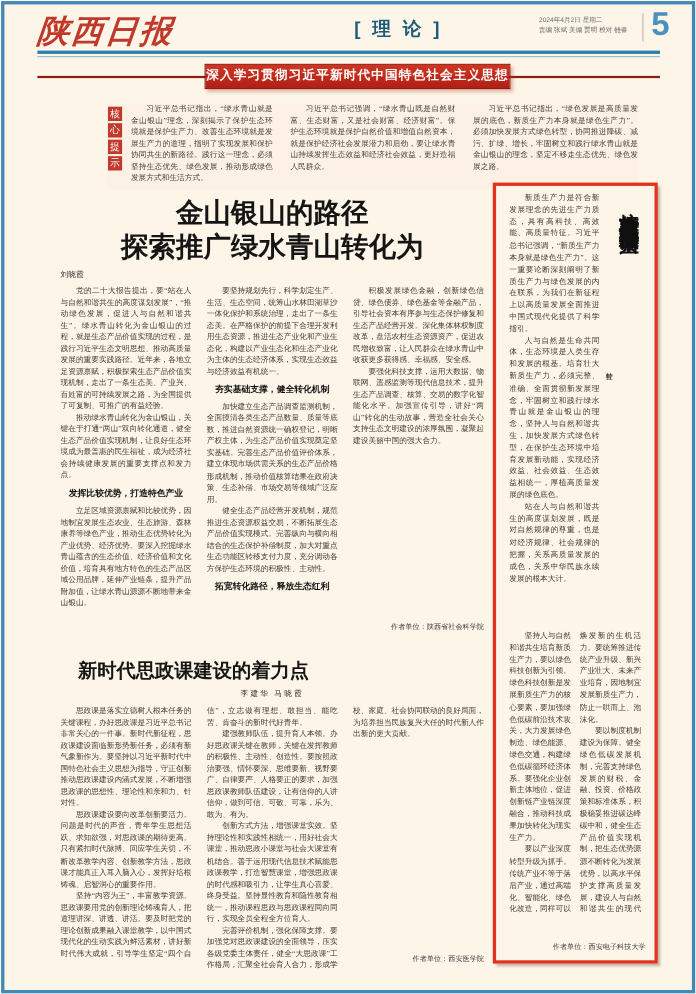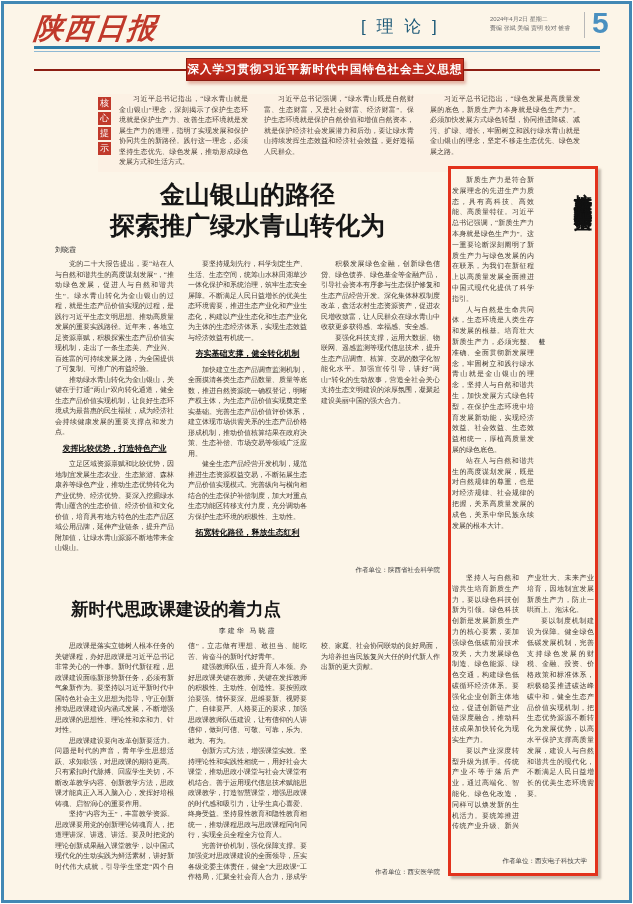--- a/index.html
+++ b/index.html
@@ -5,22 +5,22 @@
   * { margin:0; padding:0; box-sizing:border-box; }
   body { background:#ffffff; font-family:"Liberation Serif","DejaVu Serif",serif; }
   .page { position:relative; width:633px; height:904px; background:#ffffff; overflow:hidden; }
   .frame { position:absolute; left:1px; top:1px; right:1px; bottom:1px;
            border:3px solid #4288b4; background:#fcf5e8; }
 
   
   .masthead { position:absolute; left:34px; top:9px; font-size:29px; font-weight:bold;
               font-style:italic; color:#c0392b; letter-spacing:2px; transform:skewX(-6deg);
               font-family:"Liberation Serif","DejaVu Serif",serif; }
-  .section-label { position:absolute; left:322px; top:15px; font-size:17px; font-weight:normal;
-                   color:#1d5a78; letter-spacing:3px; font-family:"Liberation Sans","DejaVu Sans",sans-serif;margin-left:39px; }
+  .section-label { position:absolute; left:322px; top:15px; font-size:17px; font-weight:bold;
+                   color:#1d5a78; letter-spacing:3px; font-family:"Liberation Sans","DejaVu Sans",sans-serif; }
   .date-block { position:absolute; left:490px; top:15px; width:90px; font-size:6px;
                 line-height:9px; color:#6b6b6b; font-family:"Liberation Sans","DejaVu Sans",sans-serif; }
   .head-divider { position:absolute; left:584px; top:12px; width:1px; height:26px; background:#b8b8b8; }
   .page-number { position:absolute; left:592px; top:6px; font-size:30px; font-weight:bold;
                  color:#4a90c0; font-family:"Liberation Sans","DejaVu Sans",sans-serif; }
   .head-rule { position:absolute; left:34px; top:46px; width:566px; height:6px;
                border-top:3px solid #2f7da8; border-bottom:1px solid #8fb9d4; }
 
   
   .banner-line { position:absolute; left:34px; top:69px; width:566px; height:2px; background:#8c1d12; }
@@ -47,39 +47,39 @@
               font-size:25px; font-weight:900; line-height:31px; color:#151515;
               font-family:"Liberation Sans","DejaVu Sans",sans-serif; }
   .a1-author { position:absolute; left:55px; top:245px; width:385px; text-align:left;
                font-size:7px; color:#333; }
   .a1-body { position:absolute; left:55px; top:259px; width:385px; height:302px;
              column-count:3; column-gap:14px; column-fill:auto; overflow:hidden;
              font-size:7px; line-height:10.5px; color:#423a33; text-align:justify; }
   .a1-body p, .a2-body p, .feature-bottom p, .feature-lead p { text-indent:2em; margin:0; }
   .col-subhead { font-size:8px; font-weight:bold; text-align:center; color:#111;
                  margin:6px 0 5px 0; break-inside:avoid;
-                 font-family:"Liberation Sans","DejaVu Sans",sans-serif;text-decoration:underline; }
+                 font-family:"Liberation Sans","DejaVu Sans",sans-serif; }
   .a1-attr { position:absolute; left:55px; top:566px; width:385px; text-align:right;
              font-size:6.5px; color:#444; }
 
   
   .a2-title { position:absolute; left:71px; top:597px; width:385px; 
               font-size:17.5px; font-weight:900; color:#151515;
               font-family:"Liberation Sans","DejaVu Sans",sans-serif; }
   .a2-authors { position:absolute; left:55px; top:626px; width:385px; text-align:center;
                 font-size:7px; letter-spacing:2px; color:#333; }
   .a2-body { position:absolute; left:55px; top:641px; width:385px; height:248px;
              column-count:3; column-gap:14px; column-fill:auto; overflow:hidden;
              font-size:7px; line-height:10.5px; color:#423a33; text-align:justify; }
   .a2-attr { position:absolute; left:55px; top:868px; width:385px; text-align:right;
              font-size:6.5px; color:#444; }
 
   
   .feature-box { position:absolute; left:448px; top:166px; width:150px; height:710px;
-                 border:3px solid #e2321c; background:#fcf5e8; padding:6px 1px;
+                 border:3px solid #e2321c; background:#fcf5e8; padding:6px 12px;
                  box-shadow:3px 3px 2px rgba(150,140,130,.55); }
   .feature-top { display:flex; height:392px; overflow:hidden; }
   .feature-lead { width:82px; font-size:7px; line-height:10.8px; color:#423a33;
                   text-align:justify; overflow:hidden; }
   .feature-title-wrap { flex:1; position:relative; }
   .feature-title { position:absolute; right:2px; top:4px; height:380px;
                    writing-mode:vertical-rl; font-size:18px; font-weight:900;
                    letter-spacing:1px; line-height:1.05; color:#111;
                    font-family:"Liberation Sans","DejaVu Sans",sans-serif; }
   .feature-author { position:absolute; left:3px; top:158px; writing-mode:vertical-rl;
@@ -123,21 +123,21 @@
   <div class="a1-title">
     <div>金山银山的路径</div>
     <div>探索推广绿水青山转化为</div>
   </div>
   <div class="a1-author">刘晓霞</div>
   <div class="a1-body">
       <p>党的二十大报告提出，要“站在人与自然和谐共生的高度谋划发展”，“推动绿色发展，促进人与自然和谐共生”。绿水青山转化为金山银山的过程，就是生态产品价值实现的过程，是践行习近平生态文明思想、推动高质量发展的重要实践路径。近年来，各地立足资源禀赋，积极探索生态产品价值实现机制，走出了一条生态美、产业兴、百姓富的可持续发展之路，为全国提供了可复制、可推广的有益经验。</p>
       <p>推动绿水青山转化为金山银山，关键在于打通“两山”双向转化通道，健全生态产品价值实现机制，让良好生态环境成为最普惠的民生福祉，成为经济社会持续健康发展的重要支撑点和发力点。</p>
       <h4 class="col-subhead">发挥比较优势，打造特色产业</h4>
       <p>立足区域资源禀赋和比较优势，因地制宜发展生态农业、生态旅游、森林康养等绿色产业，推动生态优势转化为产业优势、经济优势。要深入挖掘绿水青山蕴含的生态价值、经济价值和文化价值，培育具有地方特色的生态产品区域公用品牌，延伸产业链条，提升产品附加值，让绿水青山源源不断地带来金山银山。</p>
-      <p>要坚持规划先行，科学划定生产、生活、生态空间，统筹山水林田湖草沙一体化保护和系统治理，筑牢生态安全屏障。不断满足人民日益增长的优美生态环境需要，推进生态产业化和产业生态化，构建以产业生态化和生态产业化为主体的生态经济体系，实现生态效益与经济效益有机统一。</p>
+      <p>要坚持规划先行，科学划定生产、生活、生态空间，统筹山水林田湖草沙一体化保护和系统治理，走出了一条生态美。在严格保护的前提下合理开发利用生态资源，推进生态产业化和产业生态化，构建以产业生态化和生态产业化为主体的生态经济体系，实现生态效益与经济效益有机统一。</p>
       <h4 class="col-subhead">夯实基础支撑，健全转化机制</h4>
       <p>加快建立生态产品调查监测机制，全面摸清各类生态产品数量、质量等底数，推进自然资源统一确权登记，明晰产权主体，为生态产品价值实现奠定坚实基础。完善生态产品价值评价体系，建立体现市场供需关系的生态产品价格形成机制，推动价值核算结果在政府决策、生态补偿、市场交易等领域广泛应用。</p>
       <p>健全生态产品经营开发机制，规范推进生态资源权益交易，不断拓展生态产品价值实现模式。完善纵向与横向相结合的生态保护补偿制度，加大对重点生态功能区转移支付力度，充分调动各方保护生态环境的积极性、主动性。</p>
       <h4 class="col-subhead">拓宽转化路径，释放生态红利</h4>
       <p>积极发展绿色金融，创新绿色信贷、绿色债券、绿色基金等金融产品，引导社会资本有序参与生态保护修复和生态产品经营开发。深化集体林权制度改革，盘活农村生态资源资产，促进农民增收致富，让人民群众在绿水青山中收获更多获得感、幸福感、安全感。</p>
       <p>要强化科技支撑，运用大数据、物联网、遥感监测等现代信息技术，提升生态产品调查、核算、交易的数字化智能化水平。加强宣传引导，讲好“两山”转化的生动故事，营造全社会关心支持生态文明建设的浓厚氛围，凝聚起建设美丽中国的强大合力。</p>
     </div>
   <div class="a1-attr">作者单位：陕西省社会科学院</div>
 
   <div class="a2-title">新时代思政课建设的着力点</div>

